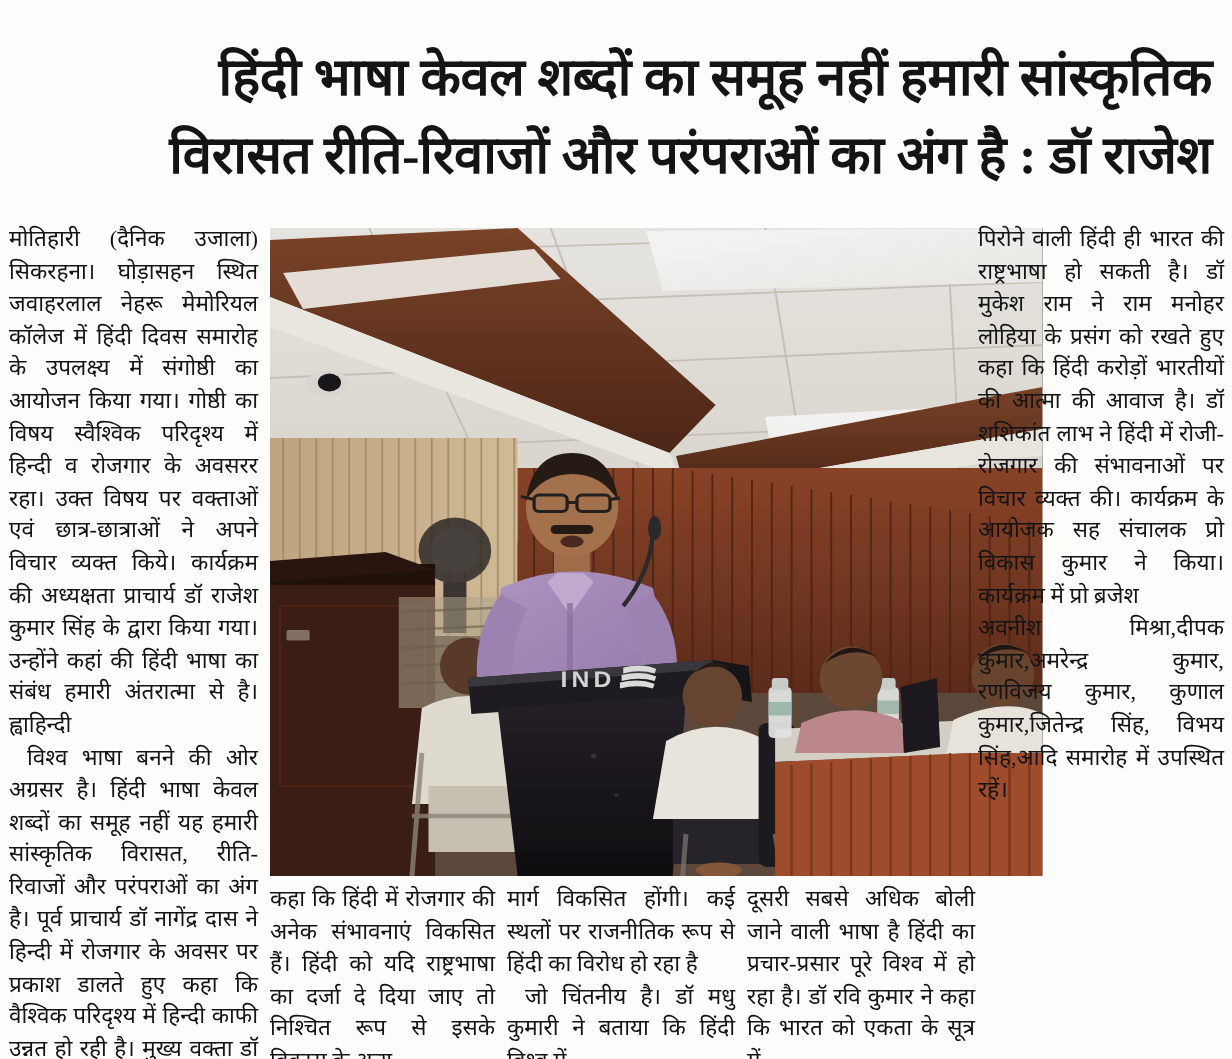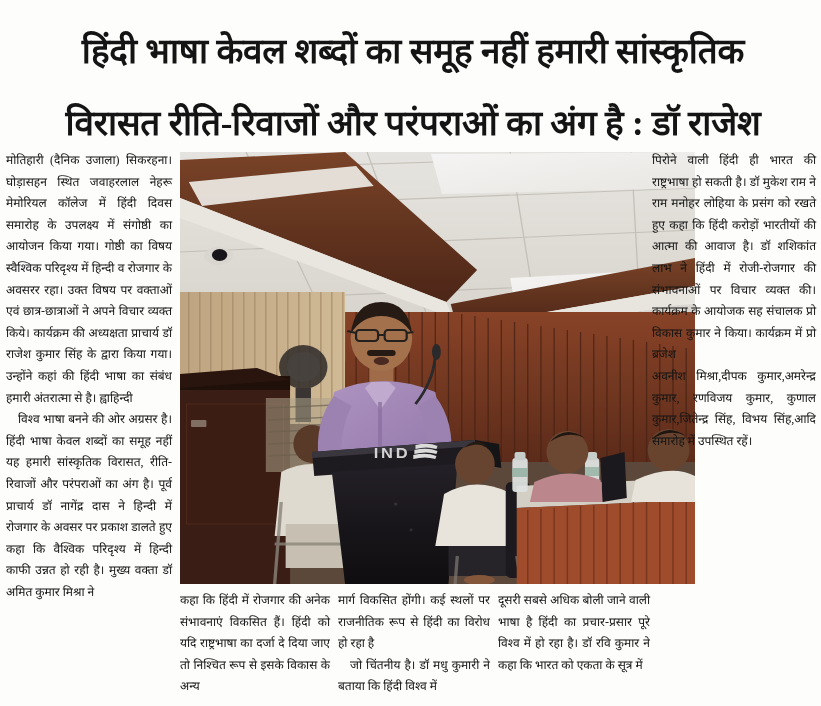--- a/index.html
+++ b/index.html
@@ -15,41 +15,41 @@
   .sheet{
     position:relative;
     width:821px;height:706px;
     background:#fdfdfc;
   }
 
   
   .headline{
     position:absolute;
     left:18px; top:26px; width:790px;
-    text-align:center;
+    text-align:right;
     font-family:"Liberation Serif","DejaVu Serif",serif;
     font-weight:bold;
     font-size:35px;
     line-height:52px;
     letter-spacing:-0.2px;
     color:#141414;
     -webkit-font-smoothing:none;
   }
   .headline .l1,.headline .l2{display:block;white-space:nowrap;}
-  .headline .l2{margin-top:20px;}
+  .headline .l2{margin-top:0;}
 
   
   .body-area{
     position:absolute;
     left:0; top:150px; width:821px; height:556px;
   }
 
   .col{
     position:absolute;
-    font-size:12px;
+    font-size:15px;
     line-height:21.6px;
     text-align:justify;
     text-justify:inter-word;
     color:#141414;
     word-spacing:0px;
   }
   .col p{margin:0;}
   .col p + p{margin-top:0px;}
   .indent{text-indent:12px;}
 

